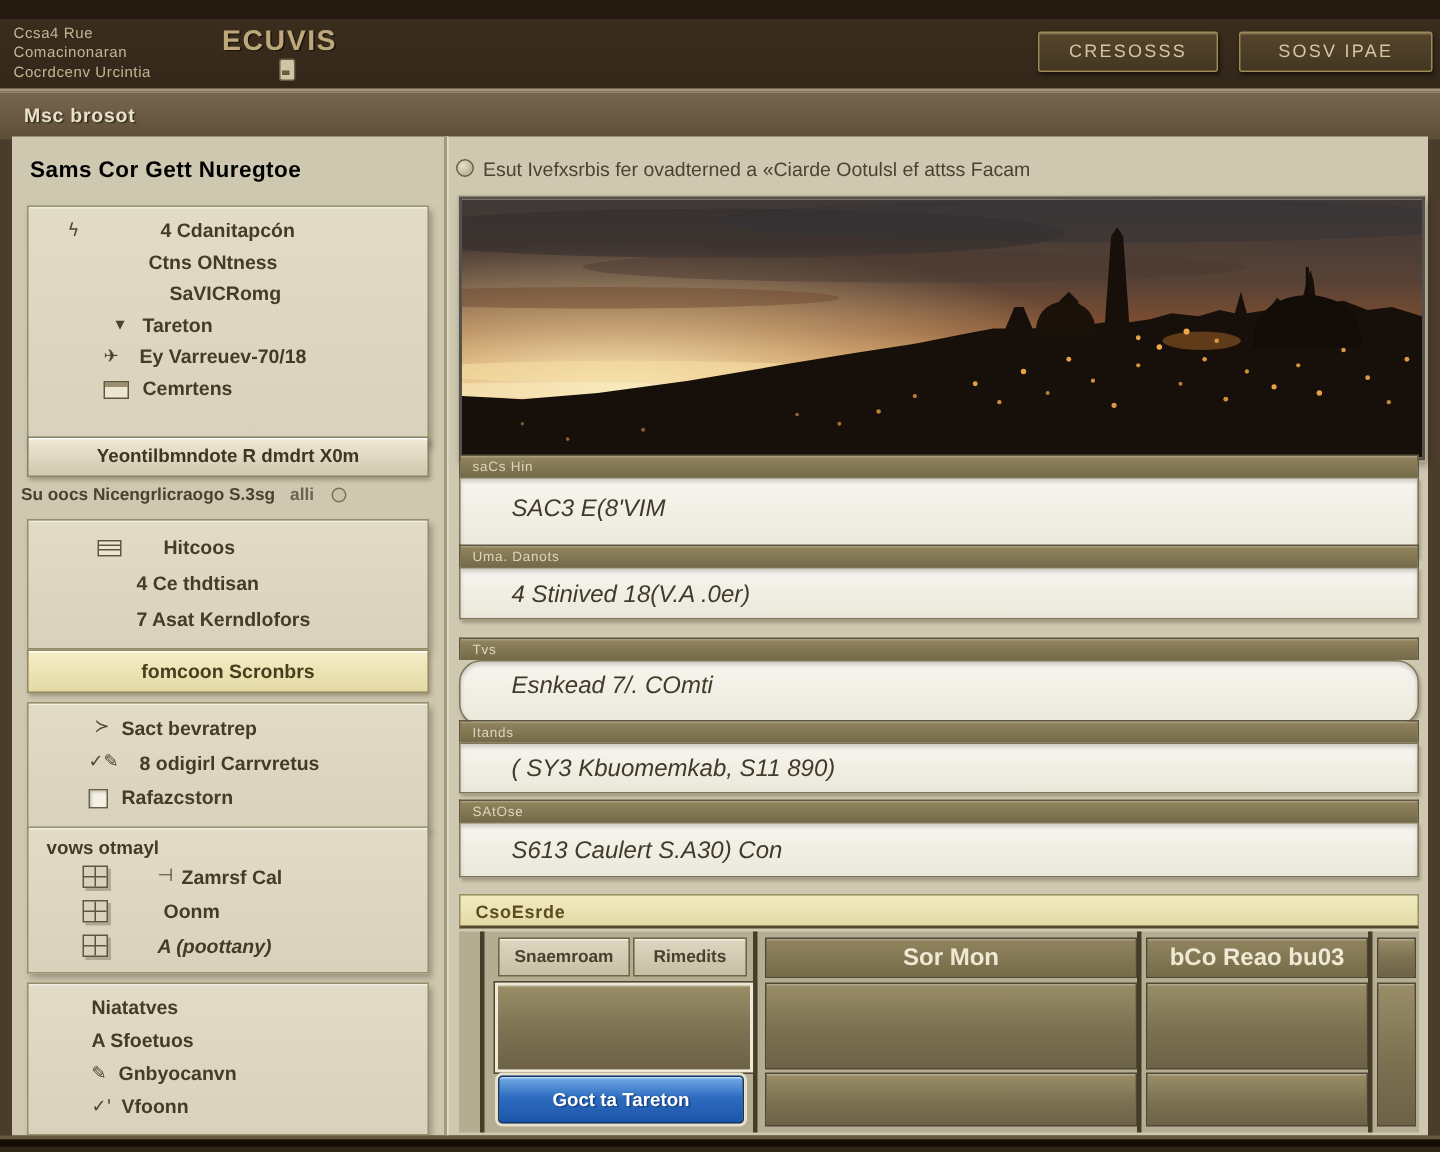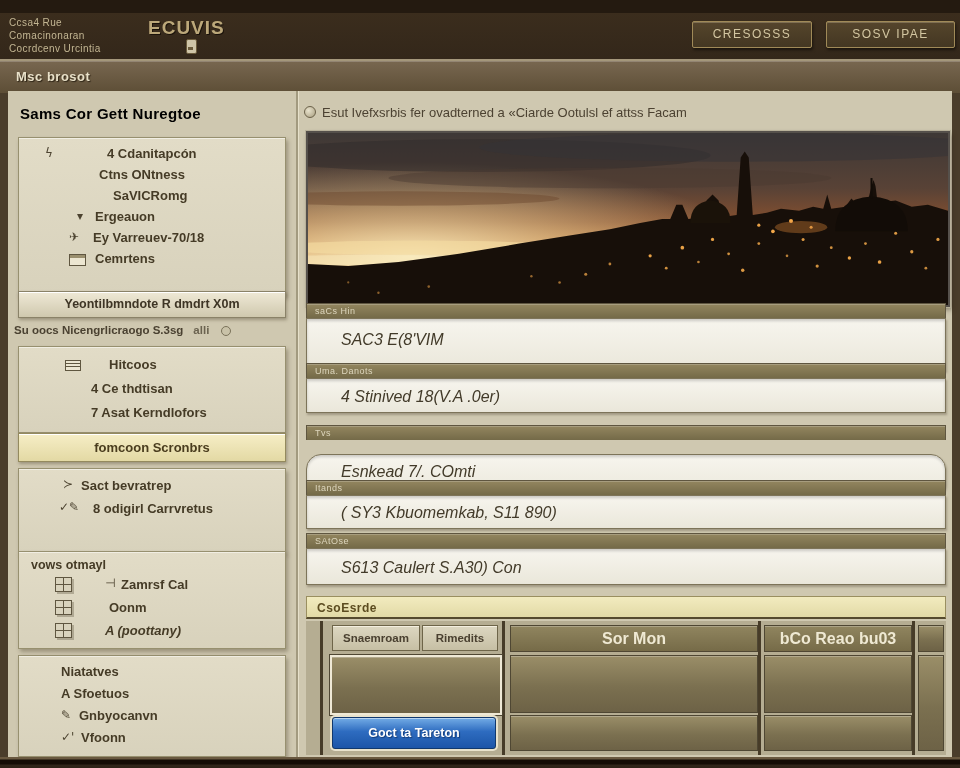--- a/index.html
+++ b/index.html
@@ -52,21 +52,21 @@
   
   .main-header{position:absolute;left:296px;top:14px;height:18px;font-size:13px;color:#4c4232;white-space:nowrap;}
   .hdr-ic{display:inline-block;width:10px;height:10px;border:1px solid #6b6149;border-radius:50%;background:radial-gradient(circle at 35% 35%,#e8e2cc,#a89e80);margin-right:6px;vertical-align:-1px;}
   .cityscape{position:absolute;left:298px;top:40px;width:640px;height:172px;border:2px solid #55504b;box-shadow:0 0 0 1px #b8b19a,2px 3px 5px rgba(40,30,18,.4);}
   .cityscape svg{display:block;width:100%;height:100%;}
 
   .fbar{position:absolute;left:298px;width:640px;height:15px;background:linear-gradient(180deg,#93865f,#746a48);border:1px solid #5f5640;border-bottom:none;font-size:9px;color:#ddd6bd;letter-spacing:.5px;line-height:15px;padding-left:8px;box-sizing:border-box;box-shadow:inset 0 1px 0 rgba(255,255,255,.2);}
   .fval{position:absolute;left:298px;width:640px;background:linear-gradient(180deg,#f6f4ec,#ecead e0);background:linear-gradient(180deg,#f7f5ee,#eae7da);border:1px solid #7d7459;font-size:16px;font-style:italic;color:#423a29;padding-left:34px;box-sizing:border-box;box-shadow:inset 0 2px 3px rgba(0,0,0,.18),1px 2px 2px rgba(60,48,30,.3);white-space:nowrap;overflow:hidden;}
   .b1{top:212px;} .v1{top:227px;height:53px;line-height:41px;}
   .b2{top:272px;} .v2{top:287px;height:35px;line-height:35px;}
-  .b3{top:334px;} .v3{top:363px;height:44px;line-height:34px;border-radius:15px;}
+  .b3{top:334px;} .v3{top:349px;height:44px;line-height:34px;border-radius:15px;}
   .b4{top:389px;} .v4{top:404px;height:34px;line-height:34px;}
   .b5{top:442px;} .v5{top:457px;height:37px;line-height:37px;}
 
   .action-bar{position:absolute;left:298px;top:505px;width:640px;height:23px;background:linear-gradient(180deg,#f2ebbf,#e2daa6);border:1px solid #9a8f60;border-bottom:2px solid #554a2e;font-size:12px;font-weight:bold;color:#5c4c20;letter-spacing:.5px;line-height:23px;padding-left:10px;box-sizing:border-box;}
 
   .bottom-zone{position:absolute;left:298px;top:530px;width:640px;height:134px;background:#b5ad92;}
   .bz-line{position:absolute;top:0;width:3px;height:134px;background:#473c28;}
   .bzl1{left:14px;} .bzl2{left:196px;} .bzl3{left:452px;} .bzl4{left:606px;}
   .tab{position:absolute;top:4px;height:24px;background:linear-gradient(180deg,#ddd7c1,#c6bfa4);border:1px solid #6e6549;font-size:11.5px;font-weight:bold;color:#4a4030;text-align:center;line-height:24px;box-shadow:inset 0 1px 0 #f4efe0;}
   .tab1{left:26px;width:86px;}
@@ -119,21 +119,21 @@
         <span class="lab" style="left:88px">4 Cdanitapcón</span>
       </div>
       <div class="trow">
         <span class="lab" style="left:80px">Ctns ONtness</span>
       </div>
       <div class="trow">
         <span class="lab" style="left:94px">SaVICRomg</span>
       </div>
       <div class="trow">
         <span class="ic" style="left:58px">▾</span>
-        <span class="lab" style="left:76px">Ergeauon</span>
+        <span class="lab" style="left:76px">Tareton</span>
       </div>
       <div class="trow">
         <span class="ic" style="left:50px">✈</span>
         <span class="lab" style="left:74px">Ey Varreuev-70/18</span>
       </div>
       <div class="trow">
         <span class="iccard" style="left:50px;top:5px"></span>
         <span class="lab" style="left:76px">Cemrtens</span>
       </div>
     </div>
@@ -160,20 +160,24 @@
     <div class="sb-btn sb-btn2">fomcoon Scronbrs</div>
 
     <div class="panel p3 pad-t">
       <div class="trow" style="height:23px">
         <span class="ic" style="left:44px">≻</span>
         <span class="lab" style="left:62px;top:3px">Sact bevratrep</span>
       </div>
       <div class="trow" style="height:23px">
         <span class="ic" style="left:40px">✓✎</span>
         <span class="lab" style="left:74px;top:3px">8 odigirl Carrvretus</span>
+      </div>
+      <div class="trow" style="height:23px">
+        <span class="icchk" style="left:40px;top:5px"></span>
+        <span class="lab" style="left:62px;top:3px">Rafazcstorn</span>
       </div>
     </div>
 
     <div class="panel p5 pad-t">
       <div class="trow" style="height:22px">
         <span class="lab" style="left:42px;top:2px">Niatatves</span>
       </div>
       <div class="trow" style="height:22px">
         <span class="lab" style="left:42px;top:2px">A Sfoetuos</span>
       </div>

